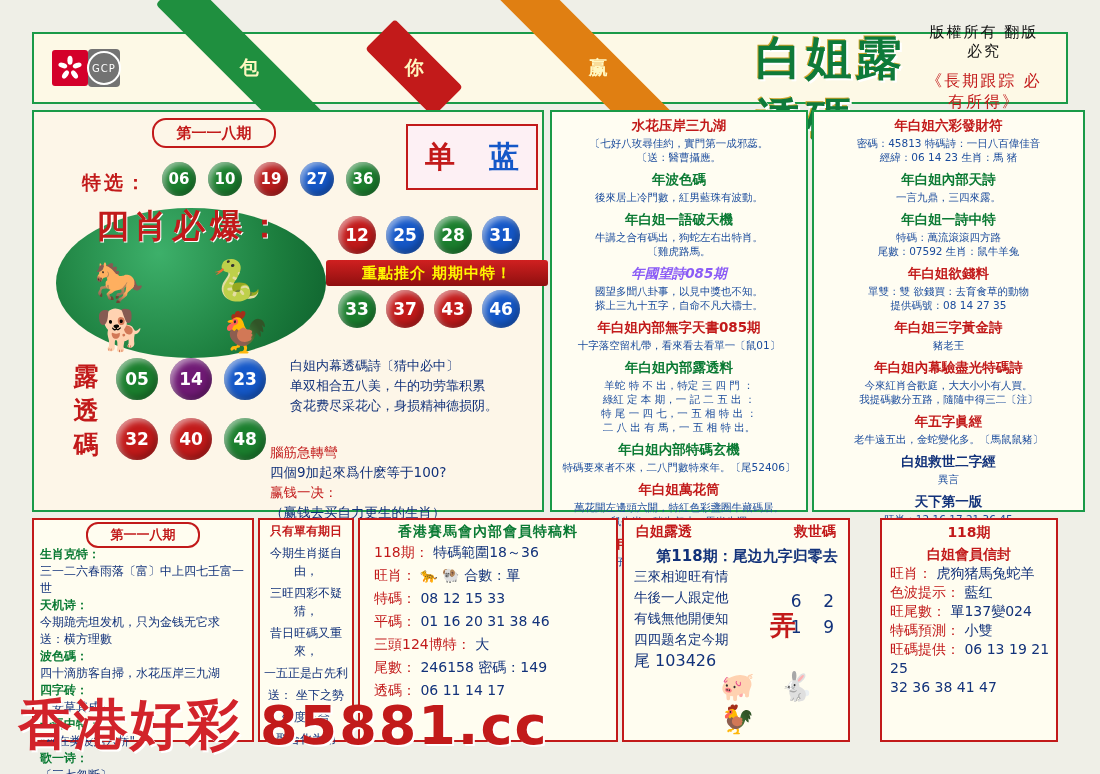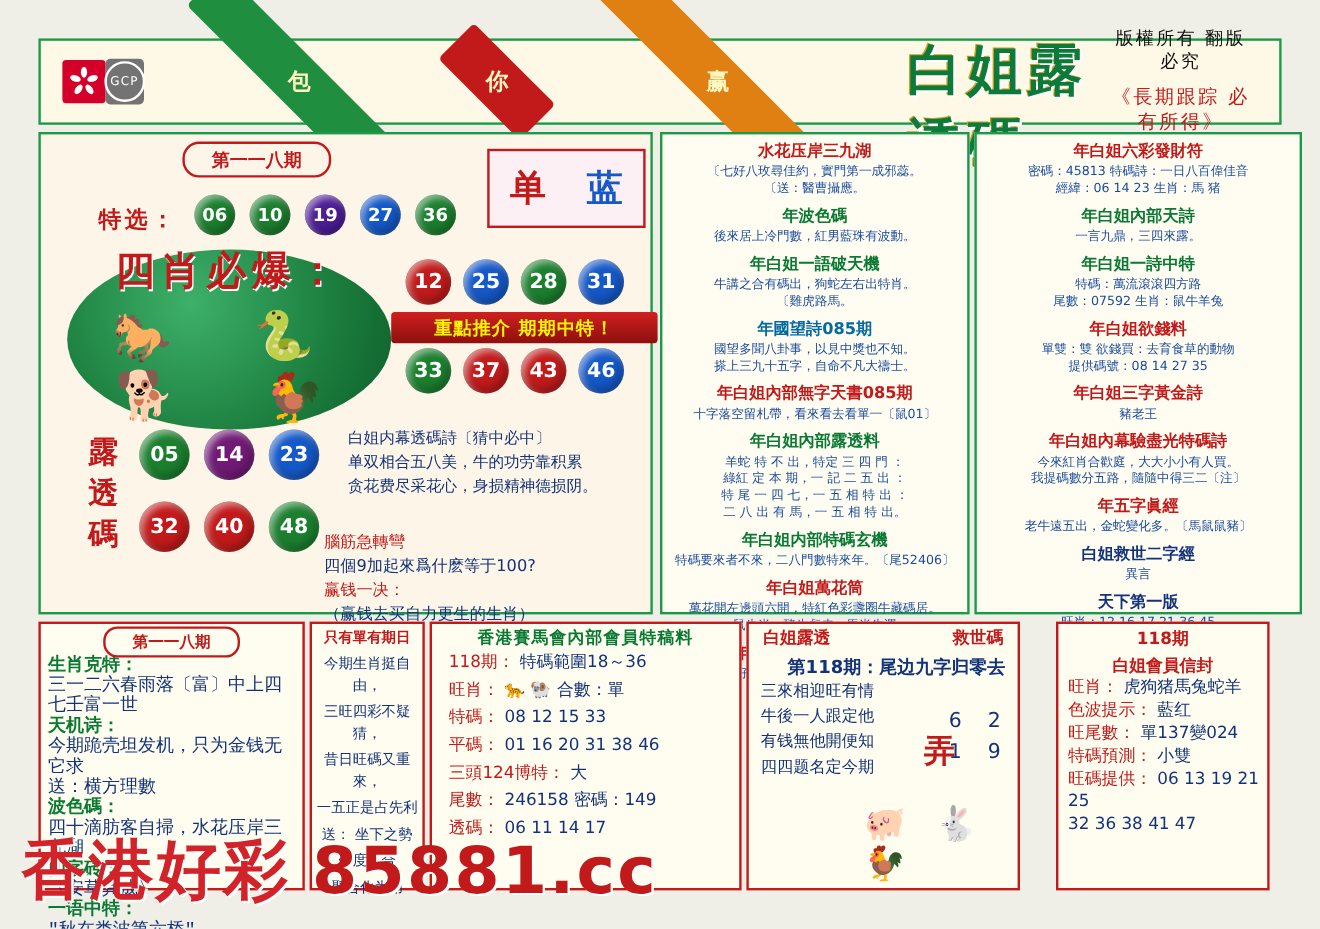--- a/index.html
+++ b/index.html
@@ -126,21 +126,21 @@
   .b1{left:0;width:222px;}
   .b2{left:226px;width:96px;background:#fffdf0;}
   .b3{left:326px;width:260px;}
   .b4{left:590px;width:228px;}
   .b5{left:848px;width:178px;}
 
   .b1 .badge{
     position:absolute;left:52px;top:2px;width:110px;height:22px;border:2px solid #c21a1a;border-radius:12px;
     display:flex;align-items:center;justify-content:center;color:#c21a1a;font-size:13px;font-weight:bold;background:#fffdf0;
   }
-  .b1 .line{font-size:15px;line-height:17px;color:#12327a;padding:0 6px;font-family:Liberation Mono, monospace;}
+  .b1 .line{font-size:12px;line-height:17px;color:#12327a;padding:0 6px;}
   .b1 .hd{color:#0a7a33;font-weight:bold;}
 
   .b2 .line{font-size:12px;line-height:18px;color:#12327a;padding:2px 4px;text-align:center;}
   .b2 .hd{color:#c21a1a;font-weight:bold;}
 
   .b3 .ttl{text-align:center;font-size:14px;color:#0a7a33;font-weight:bold;margin-top:3px;letter-spacing:1px;}
   .b3 .ln{font-size:14px;line-height:23px;color:#12327a;padding-left:14px;}
   .b3 .ln .k{color:#c21a1a;}
   .b3 .ln .v{color:#12327a;margin-top:30px;}
 
@@ -204,21 +204,21 @@
   </div>
 
   <div class="mid">
 
     <div class="col colA">
       <div class="issue-badge">第一一八期</div>
       <div class="tx-label">特选：</div>
       <div class="row-tx">
           <div class="ball" style="background: rgb(27, 127, 46);">06</div>
           <div class="ball" style="background: rgb(27, 127, 46);">10</div>
-          <div class="ball" style="background: #4c1d95;">19</div>
+          <div class="ball" style="background: #b91c1c;">19</div>
           <div class="ball" style="background: rgb(21, 88, 200);">27</div>
           <div class="ball" style="background: rgb(27, 127, 46);">36</div>
         </div>
 
       <div class="danbox">
         <div class="d1">单</div>
         <div class="d2">蓝</div>
       </div>
 
       <div class="oval"></div>
@@ -277,21 +277,21 @@
         <div class="blk">
           <h4 style="color: rgb(10, 122, 51);">年波色碼</h4>
           <p>後來居上冷門數，紅男藍珠有波動。</p>
         </div>
         <div class="blk">
           <h4 style="color: rgb(10, 122, 51);">年白姐一語破天機</h4>
           <p>牛講之合有碼出，狗蛇左右出特肖。</p>
           <p>〔雞虎路馬。</p>
         </div>
         <div class="blk">
-          <h4 style="color: #0369a1;">年國望詩085期</h4>
+          <h4 style="color: #8b5cf6; font-style: italic;">年國望詩085期</h4>
           <p>國望多聞八卦事，以見中獎也不知。</p>
           <p>搽上三九十五字，自命不凡大禱士。</p>
         </div>
         <div class="blk">
           <h4 style="color: rgb(194, 26, 26);">年白姐內部無字天書085期</h4>
           <p>十字落空留札帶，看來看去看單一〔鼠01〕</p>
         </div>
         <div class="blk">
           <h4 style="color: rgb(10, 122, 51);">年白姐內部露透料</h4>
           <p>羊蛇 特 不 出，特定 三 四 門 ：</p>
@@ -411,20 +411,21 @@
       <div class="ttl">
         <span>白姐露透</span>
         <span>救世碼</span>
       </div>
       <div class="big">第118期：尾边九字归零去</div>
       <div id="b4lines">
           <div class="ln">三來相迎旺有情</div>
           <div class="ln">牛後一人跟定他</div>
           <div class="ln">有钱無他開便知</div>
           <div class="ln">四四题名定今期</div>
+          <div class="ln" style="color: rgb(18, 50, 122); font-size: 16px;">尾 103426</div>
         </div>
       <div class="num">
         <div><span>6</span>&nbsp;&nbsp;&nbsp;&nbsp;<span>2</span></div>
         <div><span>1</span>&nbsp;&nbsp;&nbsp;&nbsp;<span>9</span></div>
       </div>
       <div class="nong">弄</div>
       <div class="zoo">🐖 🐇 🐓</div>
     </div>
 
     <div class="bcol b5">

